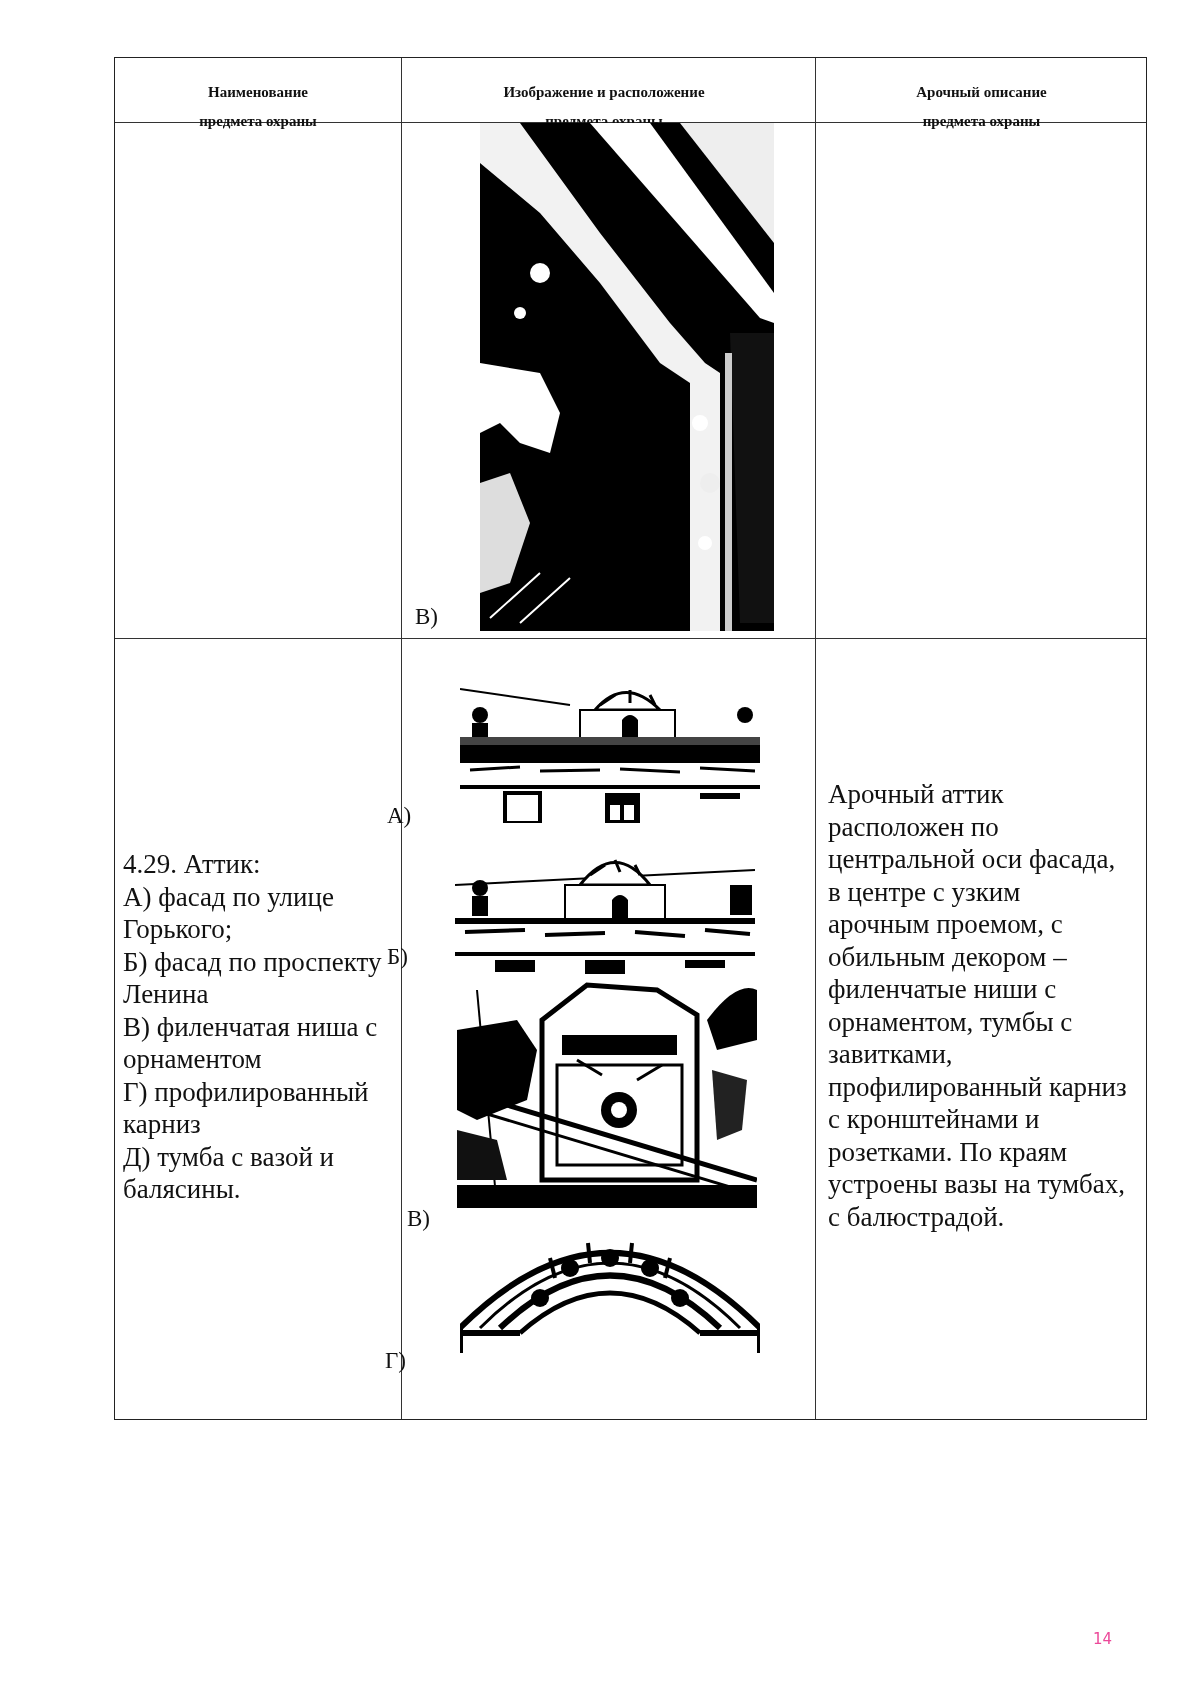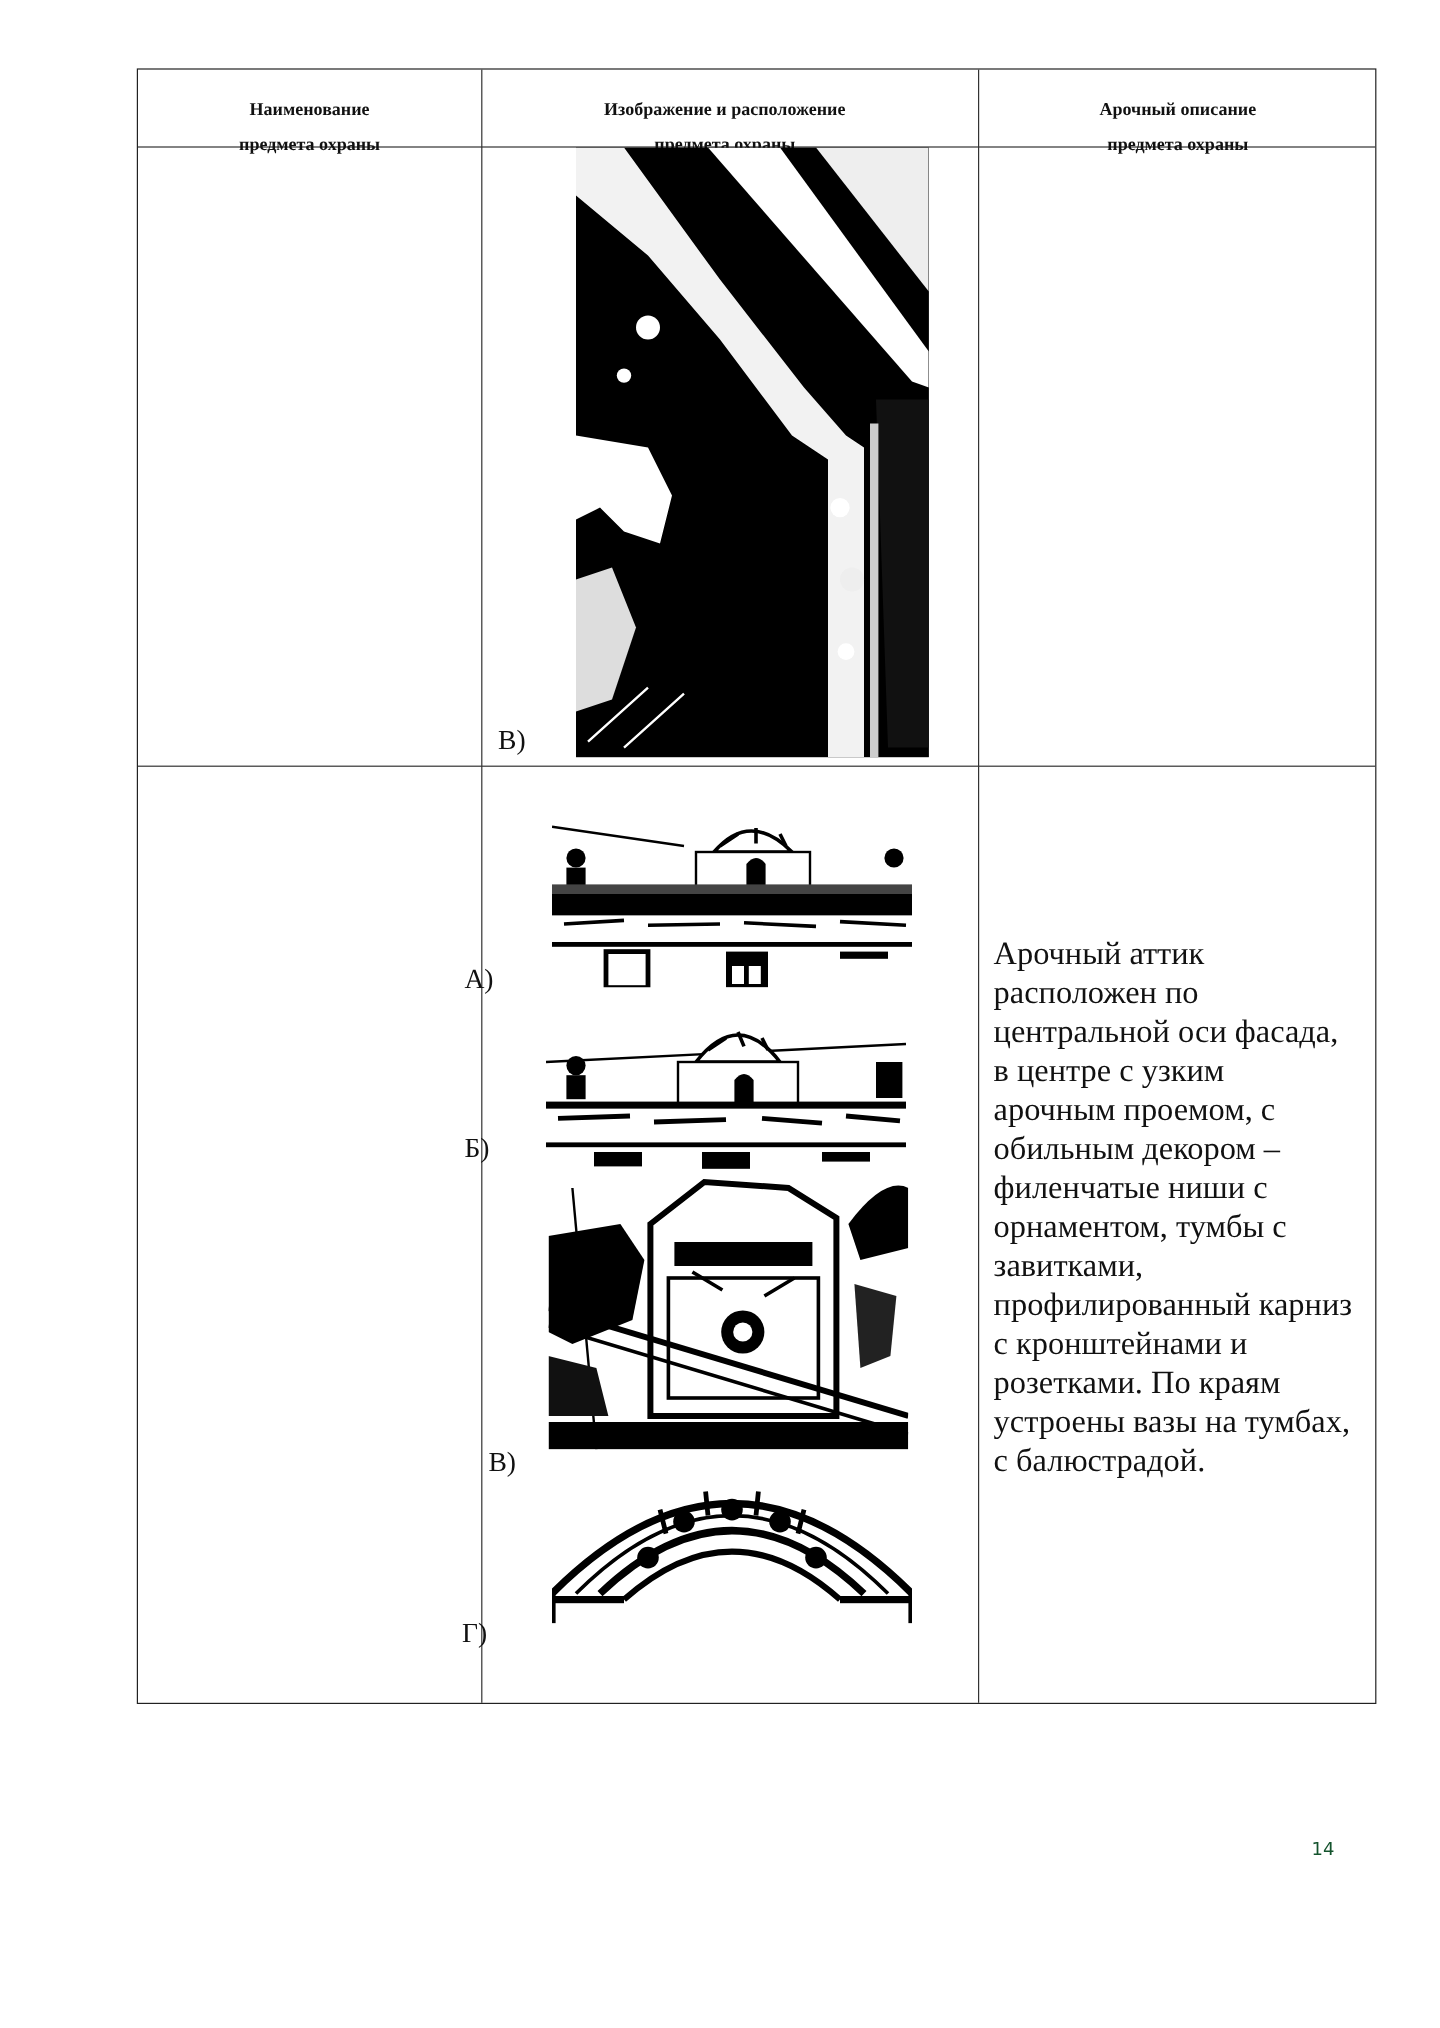--- a/index.html
+++ b/index.html
@@ -7,21 +7,21 @@
          font-family: "Liberation Serif", "DejaVu Serif", serif; color: #111; }
   .table { position: absolute; left: 114px; top: 57px; width: 1033px; height: 1363px;
            border: 1.5px solid #222; box-sizing: border-box; }
   .vline { position: absolute; top: 0; bottom: 0; width: 0; border-left: 1.5px solid #333; }
   .hline { position: absolute; left: 0; right: 0; height: 0; border-top: 1.5px solid #333; }
   .hdr { position: absolute; top: 0; height: 64px; display: flex; align-items: center; justify-content: center;
          text-align: center; font-weight: bold; font-size: 15px; line-height: 29px; margin-top: 17px; }
   .cell-text { position: absolute; font-size: 27px; line-height: 32.5px; white-space: pre-line; }
   .img-label { position: absolute; font-size: 23px; line-height: 26px; }
   .photo { position: absolute; overflow: hidden; }
-  .page-num { position: absolute; left: 1093px; top: 1532px; font-family: "DejaVu Sans", sans-serif; font-size: 15px; color: #14532d; }
+  .page-num { position: absolute; left: 1093px; top: 1630px; font-family: "DejaVu Sans", sans-serif; font-size: 15px; color: #ec4899; }
 </style>
 </head>
 <body>
 
 <div class="table">
 
   <div class="vline" style="left:286px"></div>
   <div class="vline" style="left:700px"></div>
 
   <div class="hline" style="top:64px"></div>
@@ -47,20 +47,31 @@
       <circle cx="60" cy="150" r="10" fill="#fff"></circle>
       <circle cx="40" cy="190" r="6" fill="#fff"></circle>
       <circle cx="220" cy="300" r="8" fill="#fff"></circle>
       <circle cx="230" cy="360" r="10" fill="#eee"></circle>
       <circle cx="225" cy="420" r="7" fill="#fff"></circle>
       <path d="M10 495 L60 450 M40 500 L90 455" stroke="#fff" stroke-width="2"></path>
     </svg>
   </div>
   <div class="img-label" style="left:300px;top:546px">В)</div>
 
+  <div class="cell-text" style="left:8px;top:790px">4.29.  Аттик:
+А) фасад по улице
+Горького;
+Б) фасад по проспекту
+Ленина
+В) филенчатая ниша с
+орнаментом
+Г) профилированный
+карниз
+Д) тумба с вазой и
+балясины.</div>
 
   <div class="photo" style="left:345px;top:617px;width:300px;height:148px">
     <svg width="300" height="148" viewBox="0 0 300 148">
       <rect width="300" height="148" fill="#fff"></rect>
       <line x1="0" y1="14" x2="110" y2="30" stroke="#000" stroke-width="2"></line>
       <path d="M135 35 Q165 0 200 35 Z" fill="#fff" stroke="#000" stroke-width="3"></path>
       <path d="M140 30 L155 20 M170 15 L170 28 M190 20 L195 30" stroke="#000" stroke-width="3"></path>
       <rect x="120" y="35" width="95" height="30" fill="#fff" stroke="#000" stroke-width="2"></rect>
       <path d="M162 65 L162 45 Q170 35 178 45 L178 65 Z" fill="#000"></path>
       <circle cx="20" cy="40" r="8" fill="#000"></circle>

